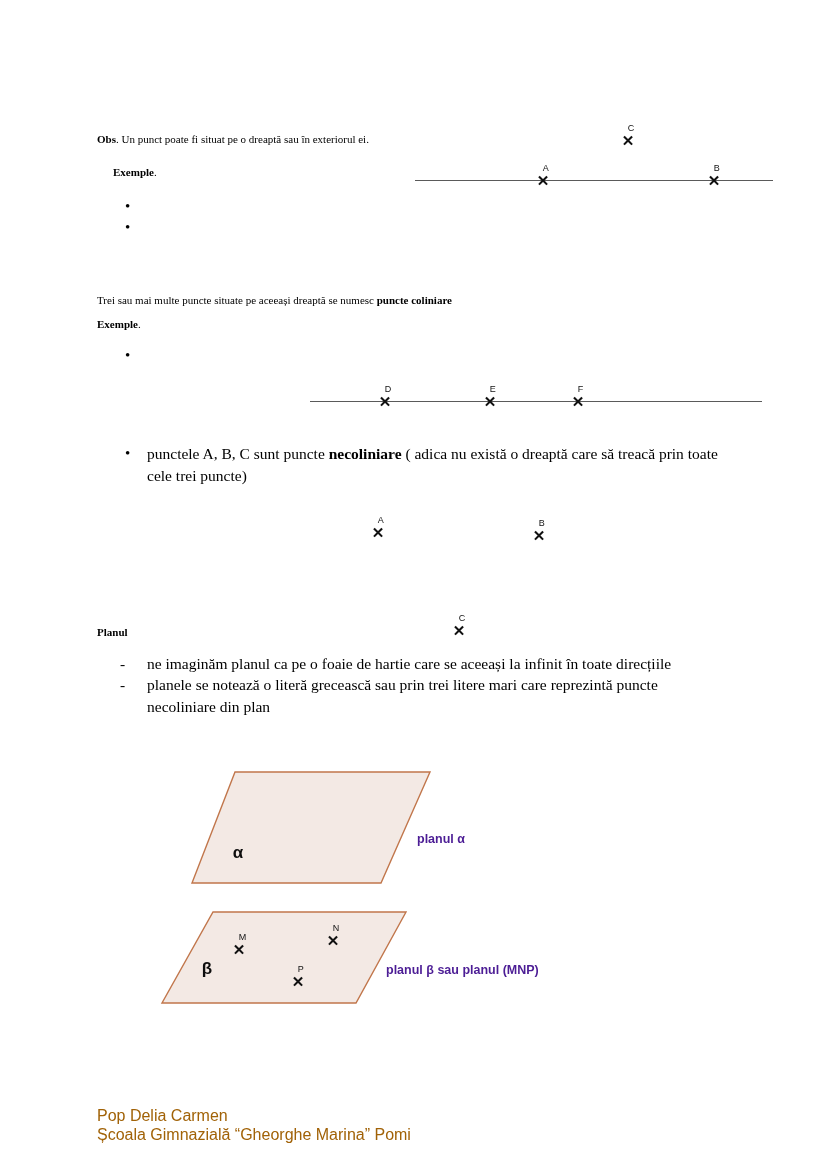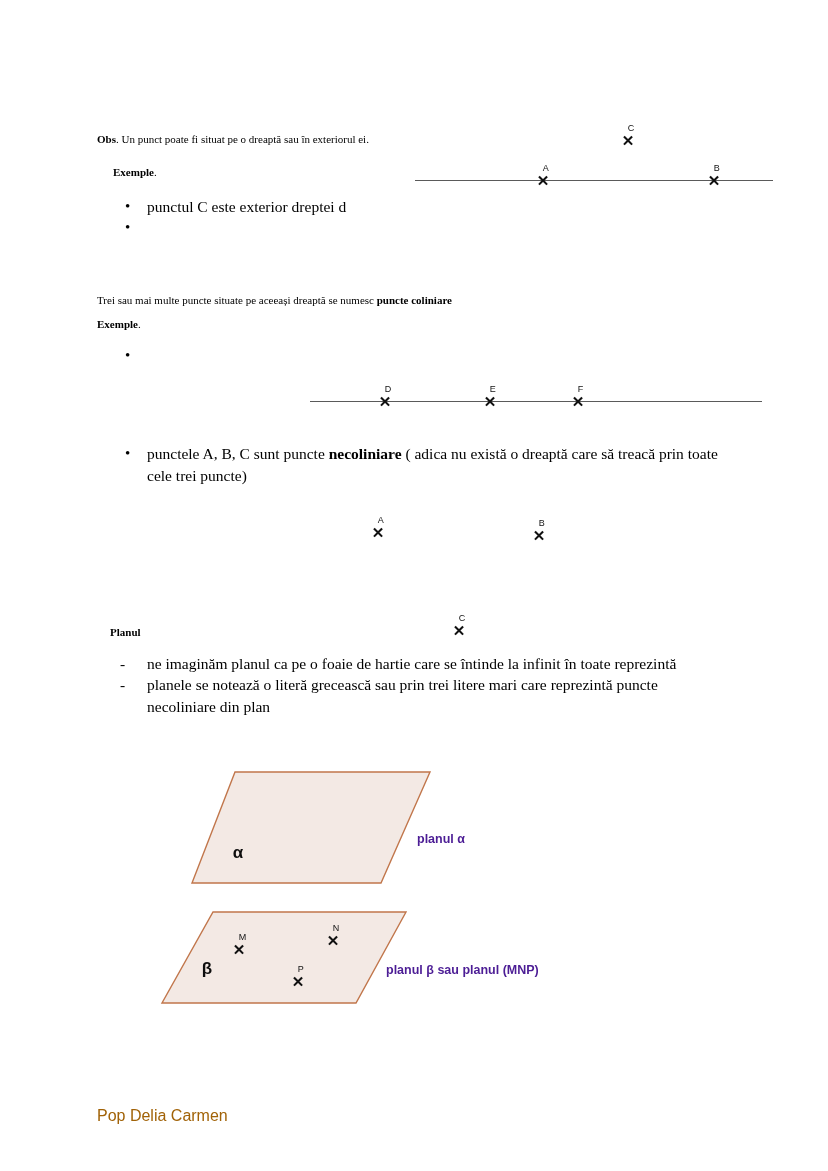--- a/index.html
+++ b/index.html
@@ -137,21 +137,20 @@
 <body>
 
 <div class="page">
 
   <div class="txt" style="left:97px; top:129px;"><span class="b">Obs</span><span>. Un punct poate fi situat pe o dreaptă sau în exteriorul ei.</span></div>
 
   <div class="txt" style="left:113px; top:162px;"><span class="b">Exemple</span><span>.</span></div>
 
   <div class="bullet-row" style="left:125px; top:196px; width:420px;">
     <span class="bullet-mark">•</span>
-    <span class="bullet-text">punctul  C este exterior dreptei d</span>
   </div>
   <div class="bullet-row" style="left:125px; top:217px; width:420px;">
     <span class="bullet-mark">•</span>
   </div>
 
   <div>
     <div class="geom-line" style="left:415px; top:180px; width:358px;"></div>
 
     <div class="pt" style="left:543px; top:180px;">✕<span class="pt-label">A</span></div>
 
@@ -180,25 +179,25 @@
     <span class="bullet-mark">•</span>
     <span class="bullet-text wrap"><span>punctele A, B, C sunt puncte </span><span class="b">necoliniare</span><span> ( adica nu există o dreaptă care să treacă prin toate cele trei puncte)</span></span>
   </div>
 
   <div>
     <div class="pt" style="left:378px; top:532px;">✕<span class="pt-label">A</span></div>
     <div class="pt" style="left:539px; top:535px;">✕<span class="pt-label">B</span></div>
     <div class="pt" style="left:459px; top:630px;">✕<span class="pt-label">C</span></div>
   </div>
 
-  <div class="txt b" style="left:97px; top:622px;margin-left:13px;">Planul</div>
+  <div class="txt b" style="left:97px; top:622px;">Planul</div>
 
   <div class="dash-row" style="left:120px; top:653px; width:610px;">
     <span class="dash-mark">-</span>
-    <span class="bullet-text wrap">ne imaginăm planul ca pe o foaie de hartie care se întinde la infinit în toate reprezintă</span>
+    <span class="bullet-text wrap">ne imaginăm planul ca pe o foaie de hartie care se aceeași la infinit în toate direcțiile</span>
   </div>
   <div class="dash-row" style="left:120px; top:674px; width:600px;">
     <span class="dash-mark">-</span>
     <span class="bullet-text wrap">planele se notează o literă grecească sau prin trei litere mari care reprezintă puncte necoliniare din plan</span>
   </div>
 
   <div>
     <svg class="plane-svg" style="left:185px; top:765px;" width="255" height="125" viewBox="0 0 255 125">
       <polygon points="50,7 245,7 196,118 7,118" fill="#F3E9E4" stroke="#C1764B" stroke-width="1.4"></polygon>
     </svg>
@@ -214,14 +213,15 @@
     <div class="plane-letter" style="left:207px; top:968px;">β</div>
 
     <div class="pt" style="left:239px; top:949px;">✕<span class="pt-label">M</span></div>
     <div class="pt" style="left:333px; top:940px;">✕<span class="pt-label">N</span></div>
     <div class="pt" style="left:298px; top:981px;">✕<span class="pt-label">P</span></div>
 
     <div class="plane-caption" style="left:386px; top:963px;">planul β sau planul (MNP)</div>
   </div>
 
   <div class="footer" style="left:97px; top:1106px;">Pop Delia Carmen</div>
+  <div class="footer" style="left:97px; top:1125px;">Școala Gimnazială “Gheorghe Marina” Pomi</div>
 
 </div>
 
 </body></html>

